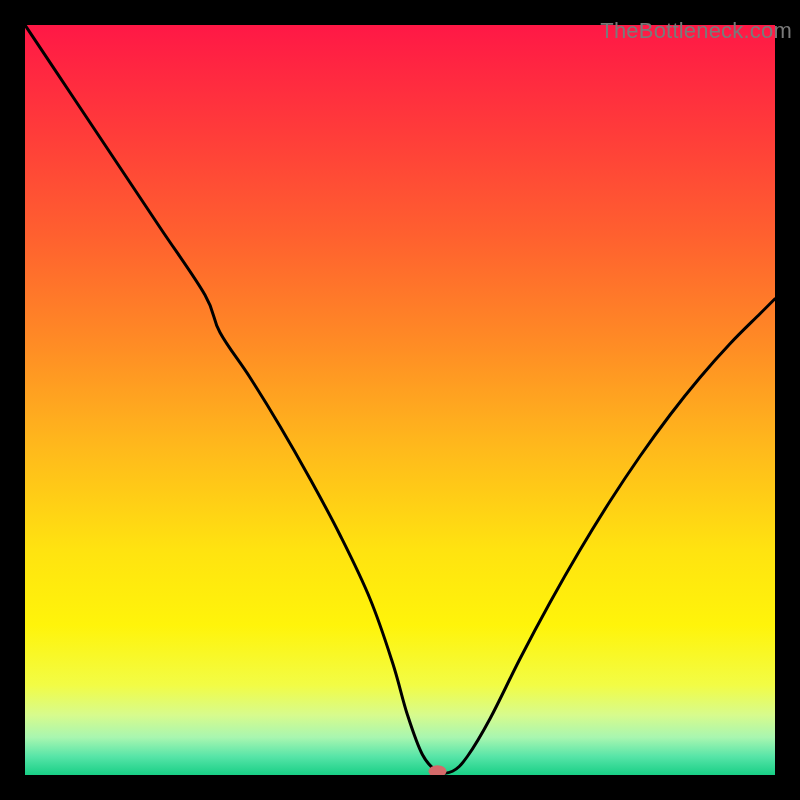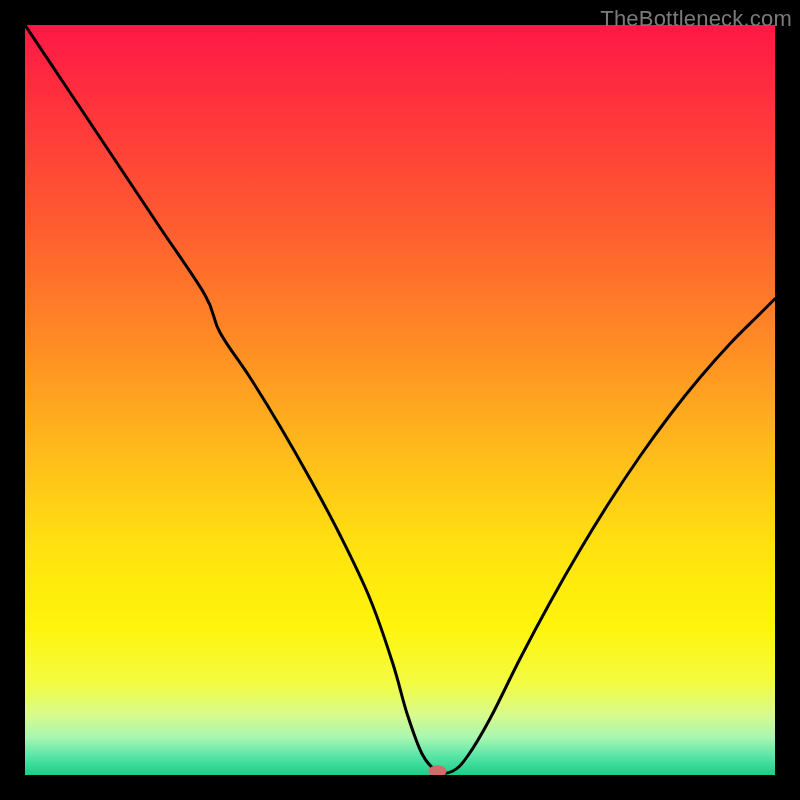--- a/index.html
+++ b/index.html
@@ -19,21 +19,21 @@
   }
   .plot {
     position: absolute;
     left: 25px;
     top: 25px;
     width: 750px;
     height: 750px;
   }
   .watermark {
     position: absolute;
-    top: 6px;
+    top: 18px;
     right: 8px;
     color: #7a7a7a;
     font-size: 22px;
     font-weight: 500;
     letter-spacing: 0.2px;
   }
 </style>
 </head>
 <body>
 

